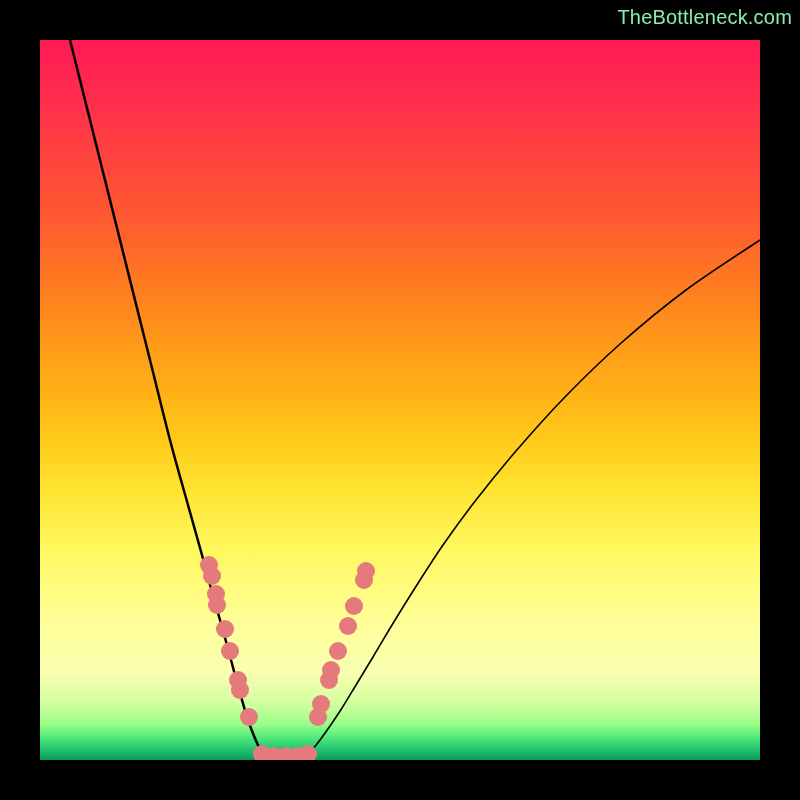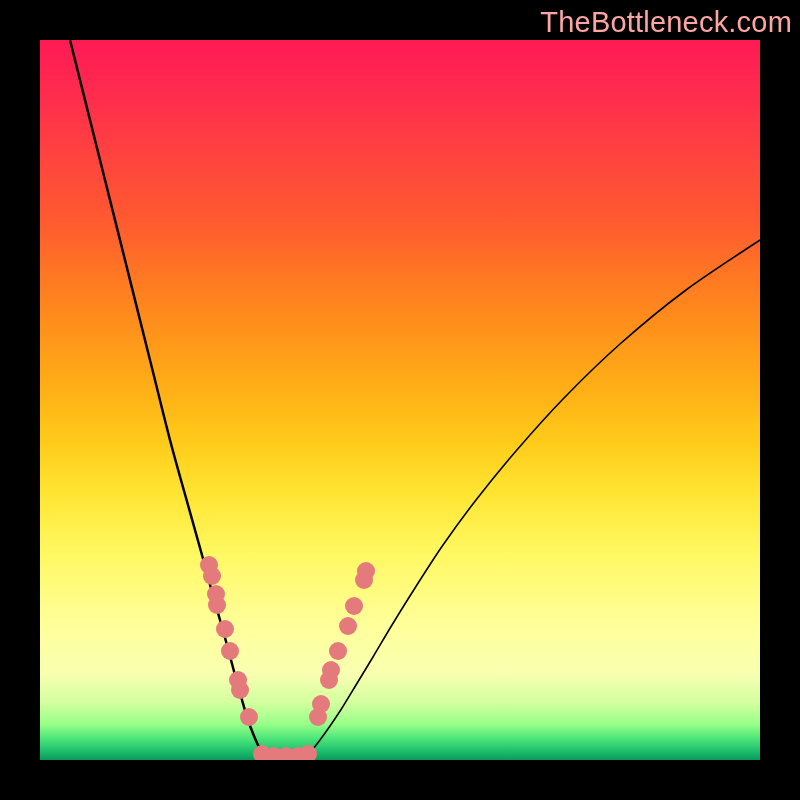--- a/index.html
+++ b/index.html
@@ -40,22 +40,22 @@
       #99ff88 95%,
       #4de67a 97%,
       #18b86b 99%,
       #0b9a5a 100%
     );
   }
   .watermark {
     position: absolute;
     top: 6px;
     right: 8px;
-    color: #fca5a5;
-    font-size: 29px;
+    color: #86efac;
+    font-size: 20px;
     font-weight: 500;
     letter-spacing: 0.2px;
     user-select: none;
   }
   svg.overlay {
     position: absolute;
     left: 0; top: 0;
     width: 720px; height: 720px;
   }
   .curve {

